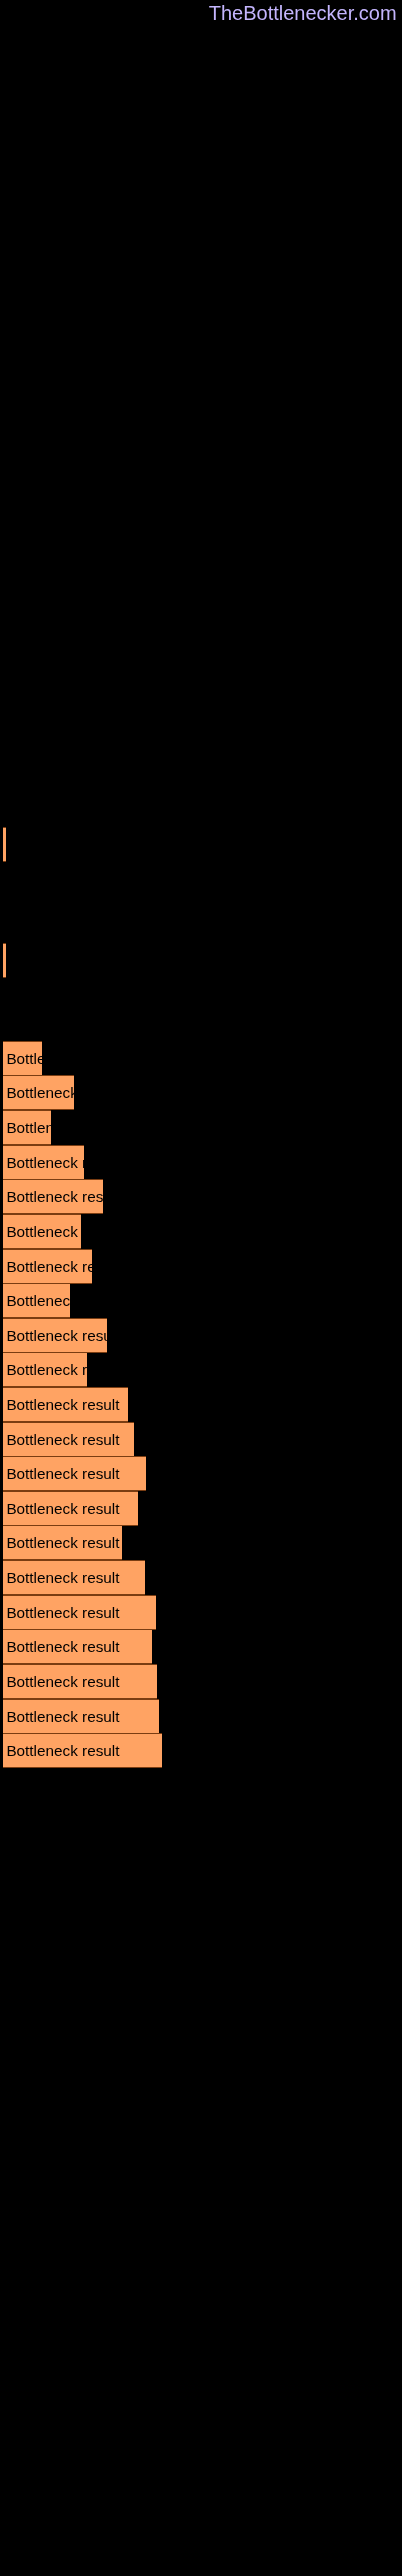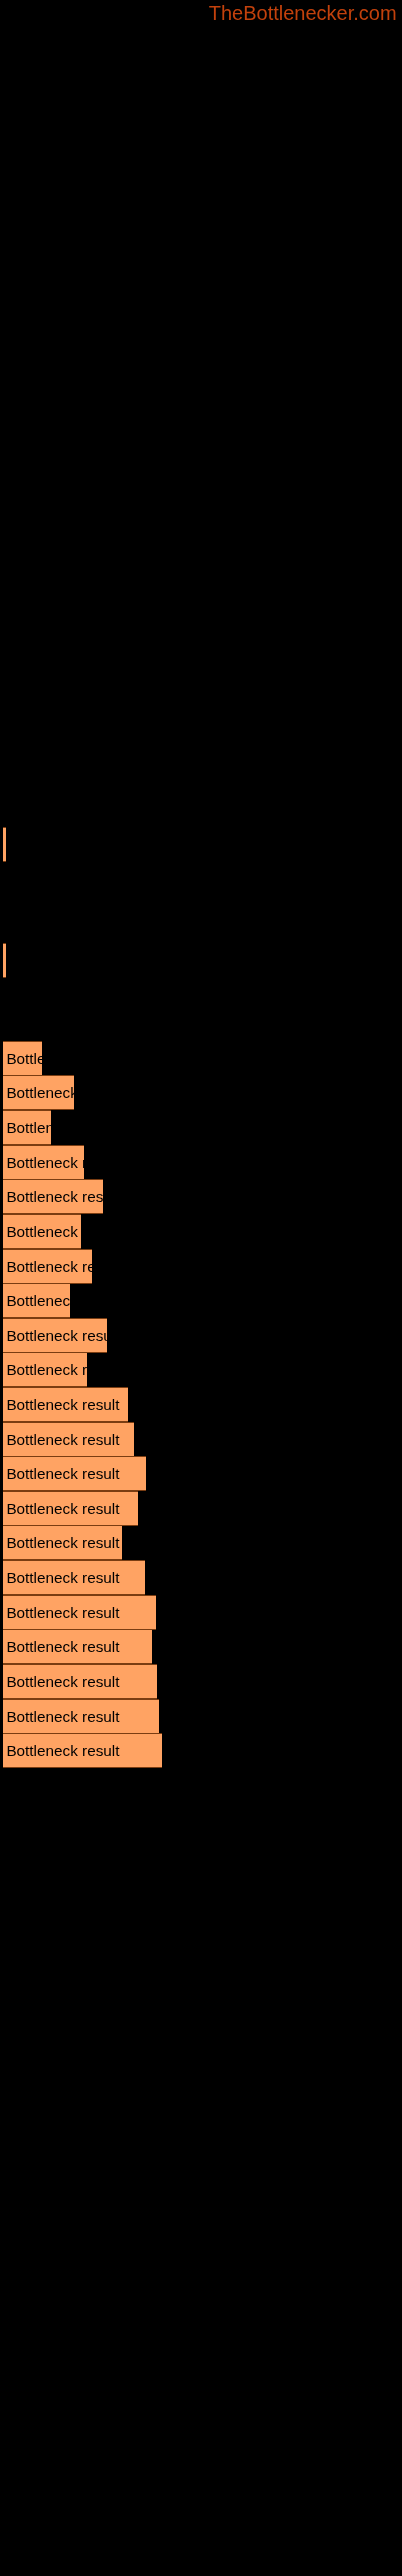--- a/index.html
+++ b/index.html
@@ -11,21 +11,21 @@
     width: 403px;
     height: 2576px;
     position: relative;
     overflow: hidden;
     font-family: "Liberation Sans", sans-serif;
   }
   #site-title {
     position: absolute;
     right: 6.4px;
     top: 1.6px;
-    color: #c2410c;
+    color: #c4b5fd;
     font-size: 20px;
     font-family: "Liberation Sans", sans-serif;
     letter-spacing: 0px;
     white-space: nowrap;
   }
   #chart {
     position: absolute;
     left: 0;
     top: 0;
     width: 403px;

